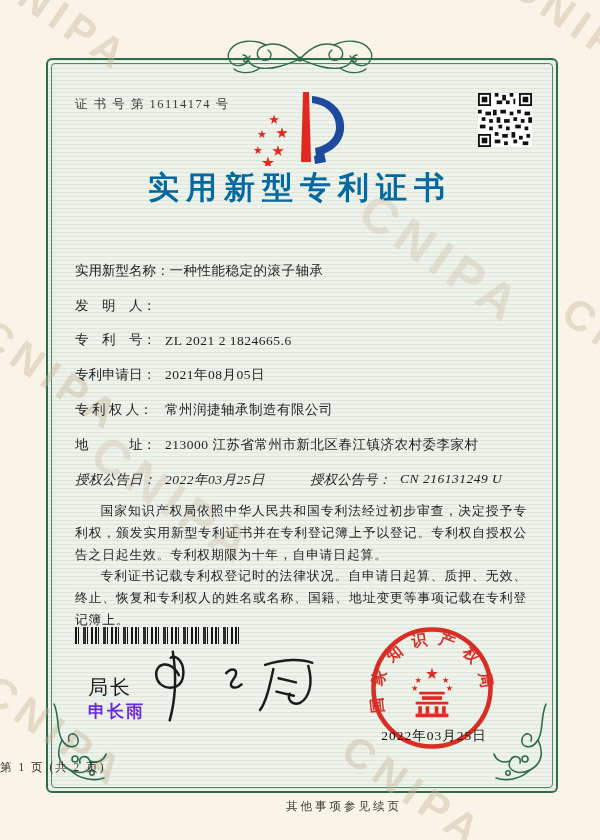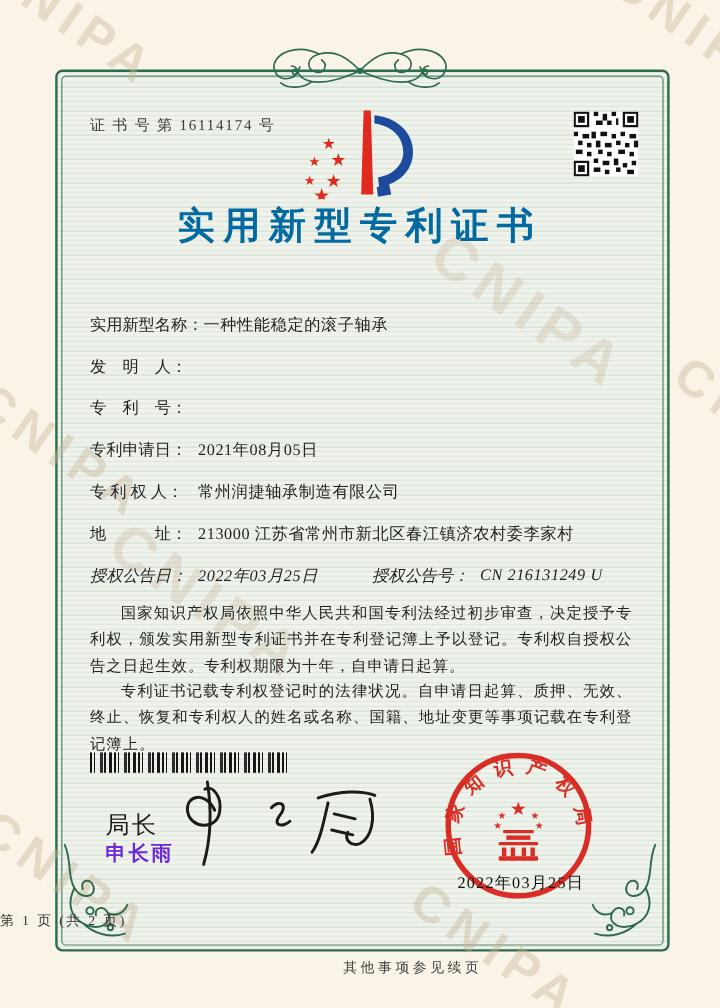--- a/index.html
+++ b/index.html
@@ -223,20 +223,21 @@
   <div class="fields">
     <div class="field-row">
       <span class="flabel">实用新型名称：</span>
       <span class="fvalue">一种性能稳定的滚子轴承</span>
     </div>
     <div class="field-row">
       <span class="flabel">发　明　人：</span>
     </div>
     <div class="field-row">
       <span class="flabel">专　利　号：</span>
+      <span class="fvalue">ZL 2021 2 1824665.6</span>
     </div>
     <div class="field-row">
       <span class="flabel">专利申请日：</span>
       <span class="fvalue">2021年08月05日</span>
     </div>
     <div class="field-row">
       <span class="flabel">专 利 权 人：</span>
       <span class="fvalue">常州润捷轴承制造有限公司</span>
     </div>
     <div class="field-row">

